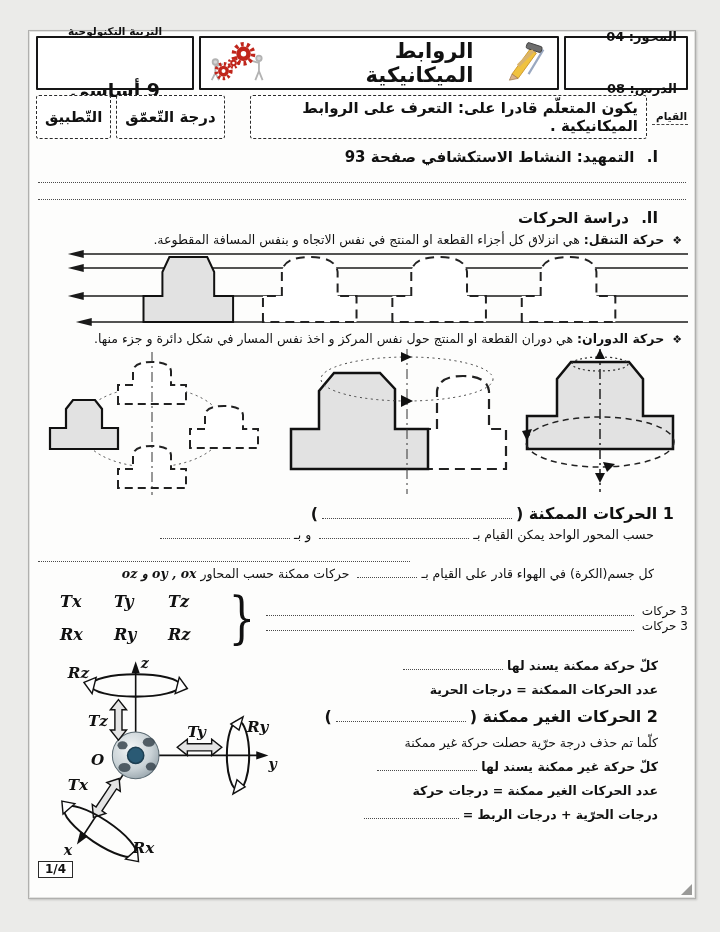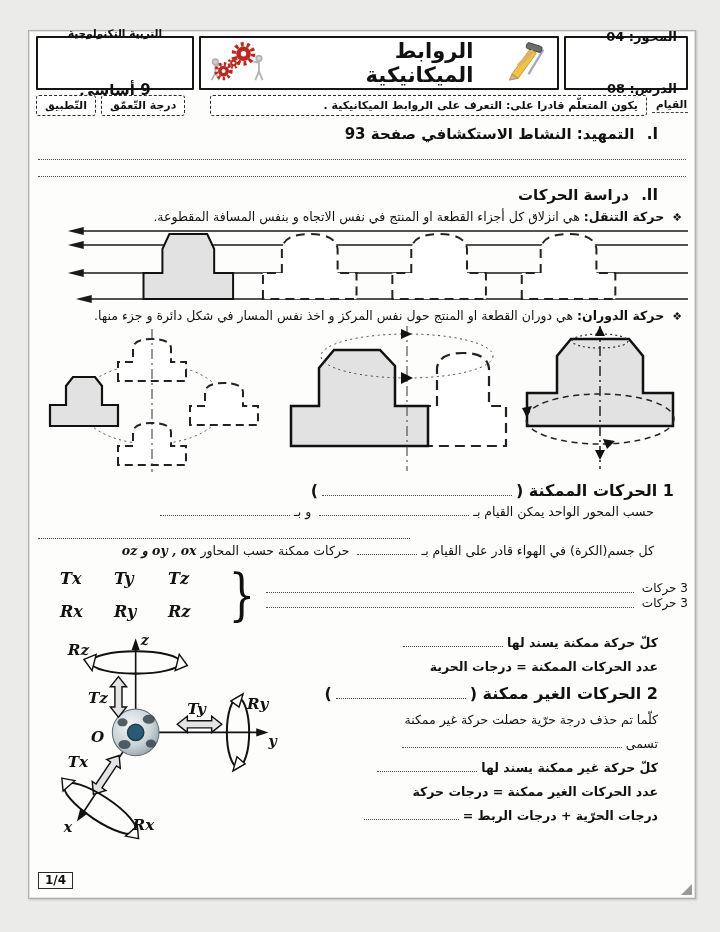--- a/index.html
+++ b/index.html
@@ -10,26 +10,26 @@
         padding:5px 7px;}
   
   .header{display:flex;gap:5px;height:54px;}
   .hbox{border:2px solid #161616;border-radius:1px;background:#fff;box-sizing:border-box;gap:32px;}
   .unitbox{width:124px;display:flex;flex-direction:column;justify-content:center;
            padding:2px 9px;font-weight:bold;font-size:13px;line-height:1.55;white-space:nowrap;}
   .titlebox{flex:1;display:flex;align-items:flex-start;justify-content:space-between;padding:1px 8px;}
   .doc-title{font-size:21px;font-weight:bold;letter-spacing:0;}
   .schoolbox{width:158px;display:flex;flex-direction:column;justify-content:center;align-items:center;font-weight:bold;}
   .subject{font-size:10.5px;}
-  .grade{font-size:15px;margin-top:10px;}
+  .grade{font-size:19px;margin-top:10px;}
   
   .objrow{display:flex;align-items:stretch;gap:5px;margin-top:5px;}
   .objlabel{font-size:10.5px;font-weight:bold;align-self:center;border-bottom:1px dashed #444;
             padding:0 1px 2px 4px;white-space:nowrap;}
-  .objbox{border:1.5px dashed #2a2a2a;border-radius:3px;padding:3px 8px;font-size:11px;
+  .objbox{border:1.5px dashed #2a2a2a;border-radius:3px;padding:3px 8px;font-size:15px;
           font-weight:bold;display:flex;align-items:center;background:#fff;}
   .objgoal{flex:1;margin-left:20px;}
   .objsmall{white-space:nowrap;}
   
   .secheading{font-weight:bold;font-size:15px;margin:9px 30px 3px 0;}
   .secheading .numeral{margin-left:7px;}
   .numheading{font-size:16px;font-weight:bold;margin:7px 14px 0 0;}
   .textline{font-size:12.5px;margin:4px 34px 0 0;}
   .bullet-line{font-size:12.5px;margin:5px 6px 1px 0;}
   .bsym{font-size:11px;margin-left:4px;}
@@ -57,21 +57,21 @@
   .brace{font-family:"DejaVu Serif",serif;font-size:56px;font-weight:normal;line-height:58px;
          transform:scaleX(.75);margin-left:2px;}
   .latin-axes{font-family:"DejaVu Serif",serif;font-style:italic;font-weight:bold;}
   
   .bottom{display:flex;margin-top:2px;}
   .btexts{flex:1;padding-right:30px;box-sizing:border-box;}
   .btexts .line{margin:9px 0 0 0;font-size:12.5px;}
   .btexts .numheading{margin:10px 0 8px 0;}
   .axisfig{width:250px;flex:0 0 250px;}
   
-  .pagebox{position:absolute;bottom:9px;left:9px;border:1.5px solid #2a2a2a;padding:0 6px 1px 6px;
+  .pagebox{position:absolute;bottom:20px;left:9px;border:1.5px solid #2a2a2a;padding:0 6px 1px 6px;
            font-size:12px;font-weight:bold;background:#fff;direction:ltr;}
   .corner{position:absolute;bottom:3px;right:3px;width:0;height:0;
           border-left:11px solid transparent;border-bottom:11px solid #9a9a98;}
 </style>
 </head>
 <body>
 
 <div class="page" dir="rtl">
 
   <div class="header">
@@ -256,23 +256,20 @@
       </div>
       <div class="line bold">عدد الحركات الممكنة = درجات الحرية</div>
 
       <div class="numheading">
         <span>2</span>
         <span>الحركات الغير ممكنة</span>
         <span>(</span><span class="dots w130"></span><span>)</span>
       </div>
 
       <div class="line">كلّما تم حذف درجة حرّية حصلت حركة غير ممكنة</div>
-      <div class="line">
-        <span>تسمى</span><span class="dots w220"></span>
-      </div>
       <div class="line bold">
         <span>كلّ حركة غير ممكنة يسند لها</span><span class="dots w100"></span>
       </div>
       <div class="line bold">عدد الحركات الغير ممكنة = درجات حركة</div>
       <div class="line bold">
         <span>درجات الحرّية + درجات الربط =</span><span class="dots w95"></span>
       </div>
     </div>
 
     <div class="axisfig">

